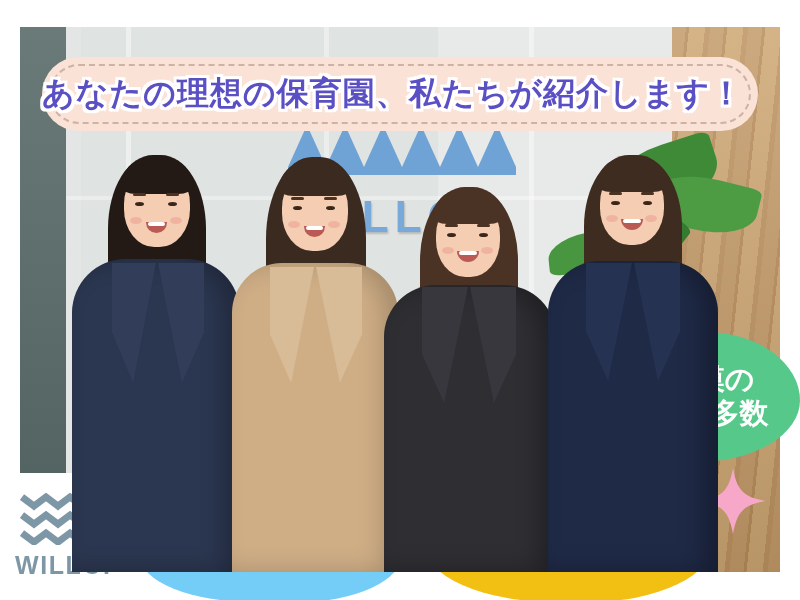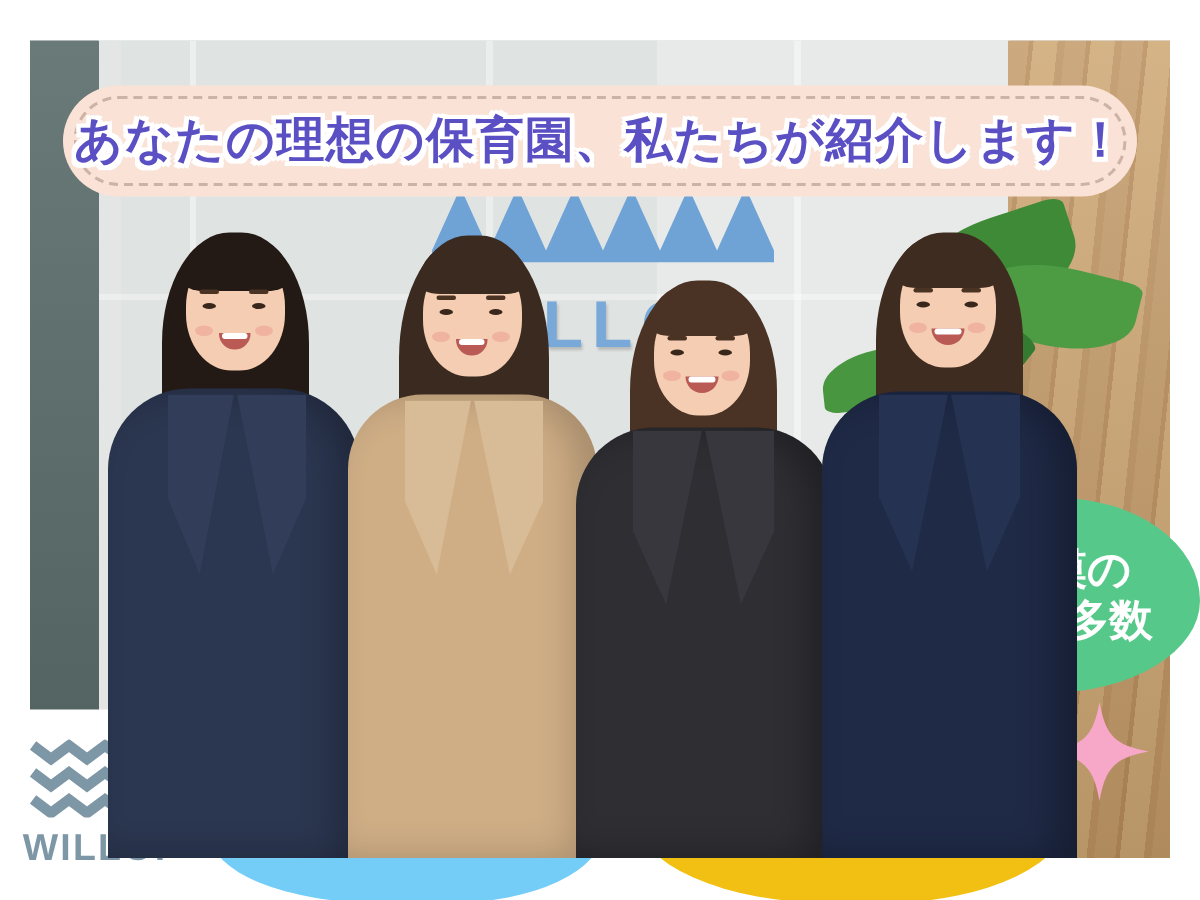--- a/index.html
+++ b/index.html
@@ -81,21 +81,21 @@
   .b-yellow{left:424px;top:468px;width:290px;height:134px;background:#f2c013;
     border-radius:48% 50% 44% 46% / 54% 56% 46% 44%;font-size:30px;}
 
   
   .spark{position:absolute;pointer-events:none;}
   .spark svg{display:block;width:100%;height:100%;}
 
   
   .banner{position:absolute;left:42px;top:57px;width:716px;height:74px;
     background:#fbe2d6;border-radius:40px;box-sizing:border-box;
-    display:flex;align-items:center;justify-content:center;}
+    display:flex;align-items:center;justify-content:flex-start;}
   .banner .dash{position:absolute;left:7px;top:7px;right:7px;bottom:7px;
     border:2px dashed #cdb3a6;border-radius:34px;}
   .banner .htxt{position:relative;font-size:32px;font-weight:700;color:#5b4fc4;letter-spacing:1px;
     font-family:"DejaVu Sans","Liberation Sans",sans-serif;
     text-shadow:
       3px 0 0 #fff,-3px 0 0 #fff,0 3px 0 #fff,0 -3px 0 #fff,
       2px 2px 0 #fff,-2px 2px 0 #fff,2px -2px 0 #fff,-2px -2px 0 #fff,
       3px 3px 0 #fff,-3px 3px 0 #fff,3px -3px 0 #fff,-3px -3px 0 #fff;}
 
   

